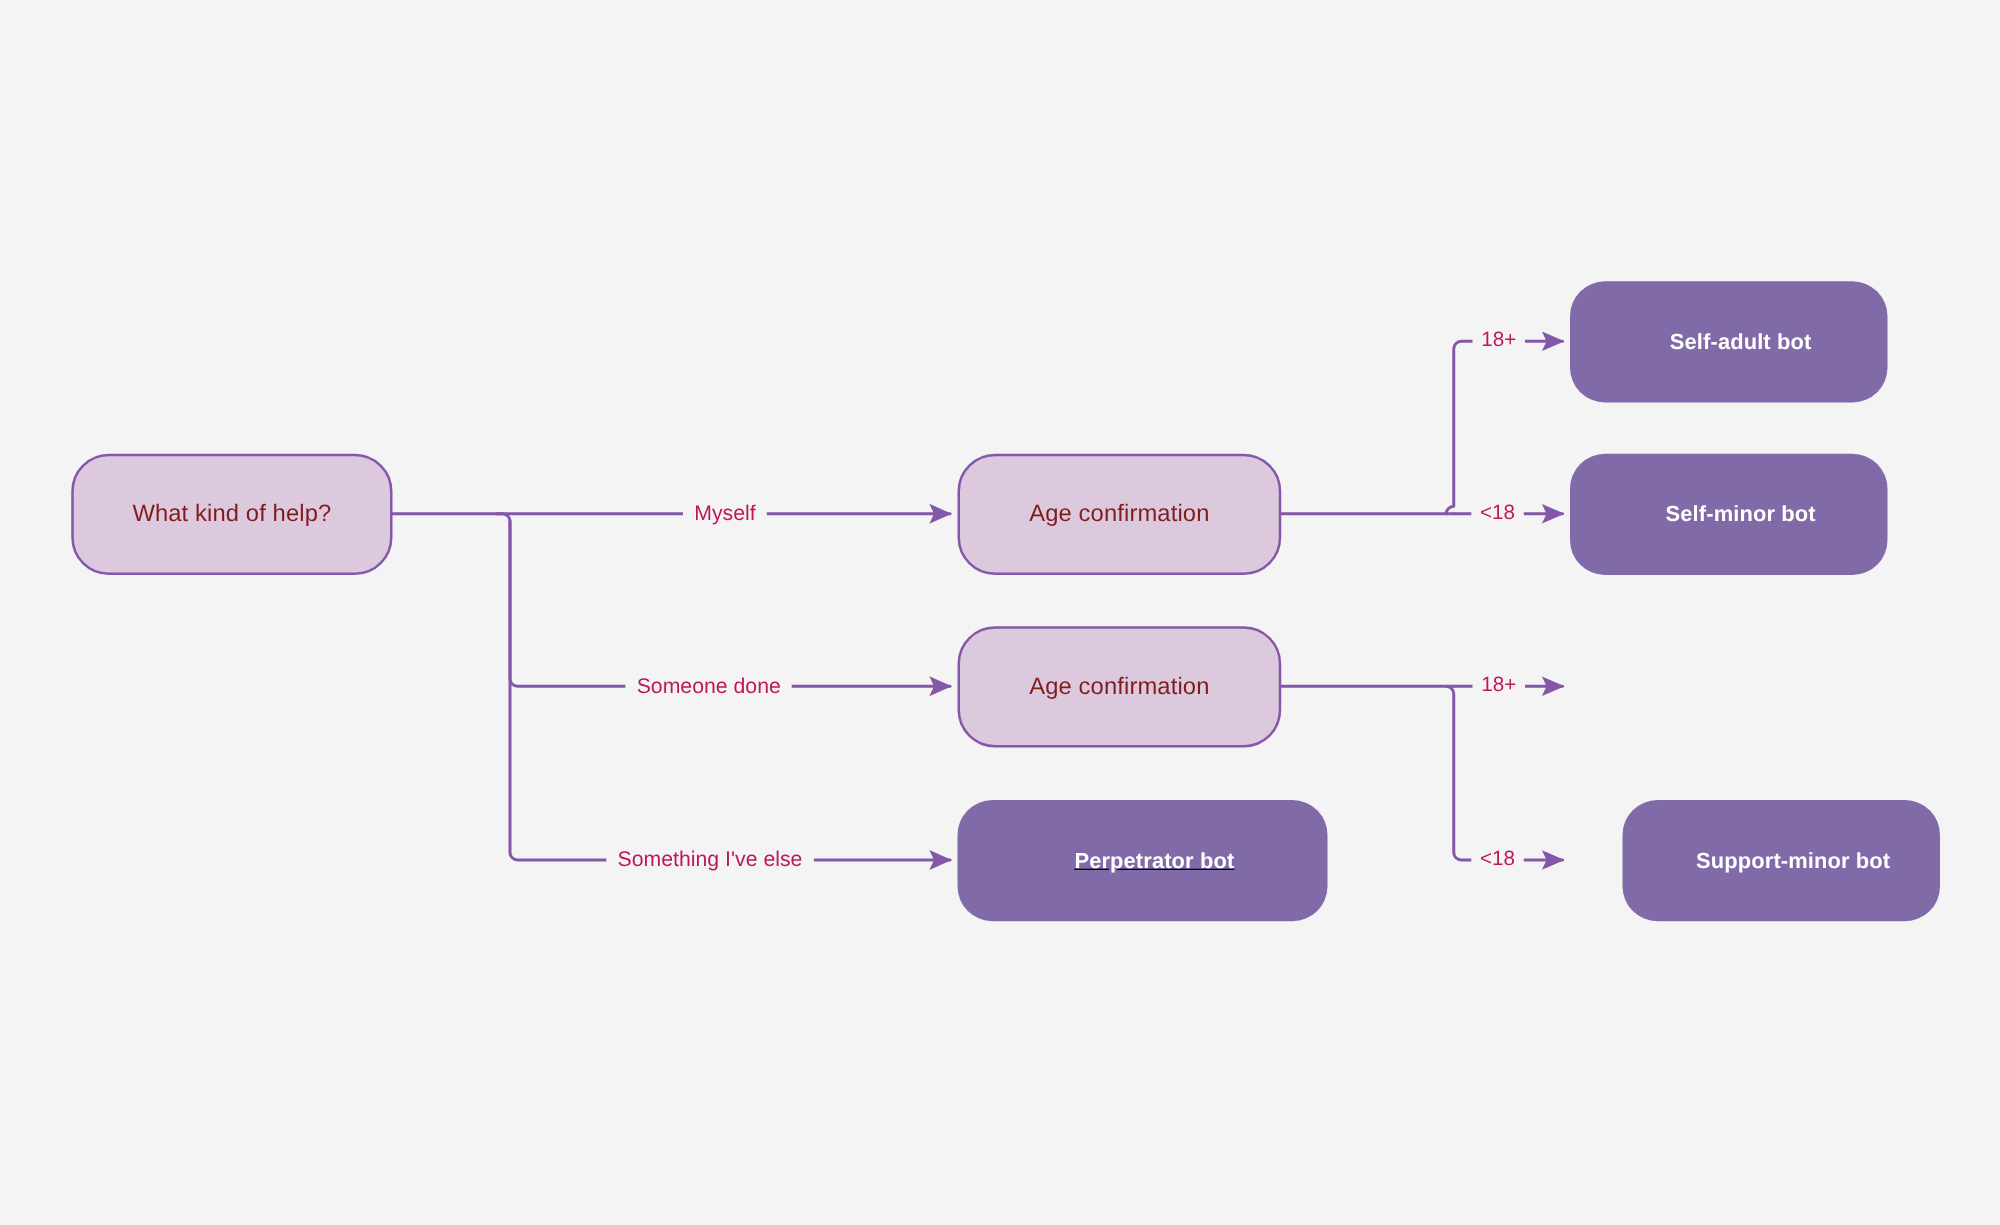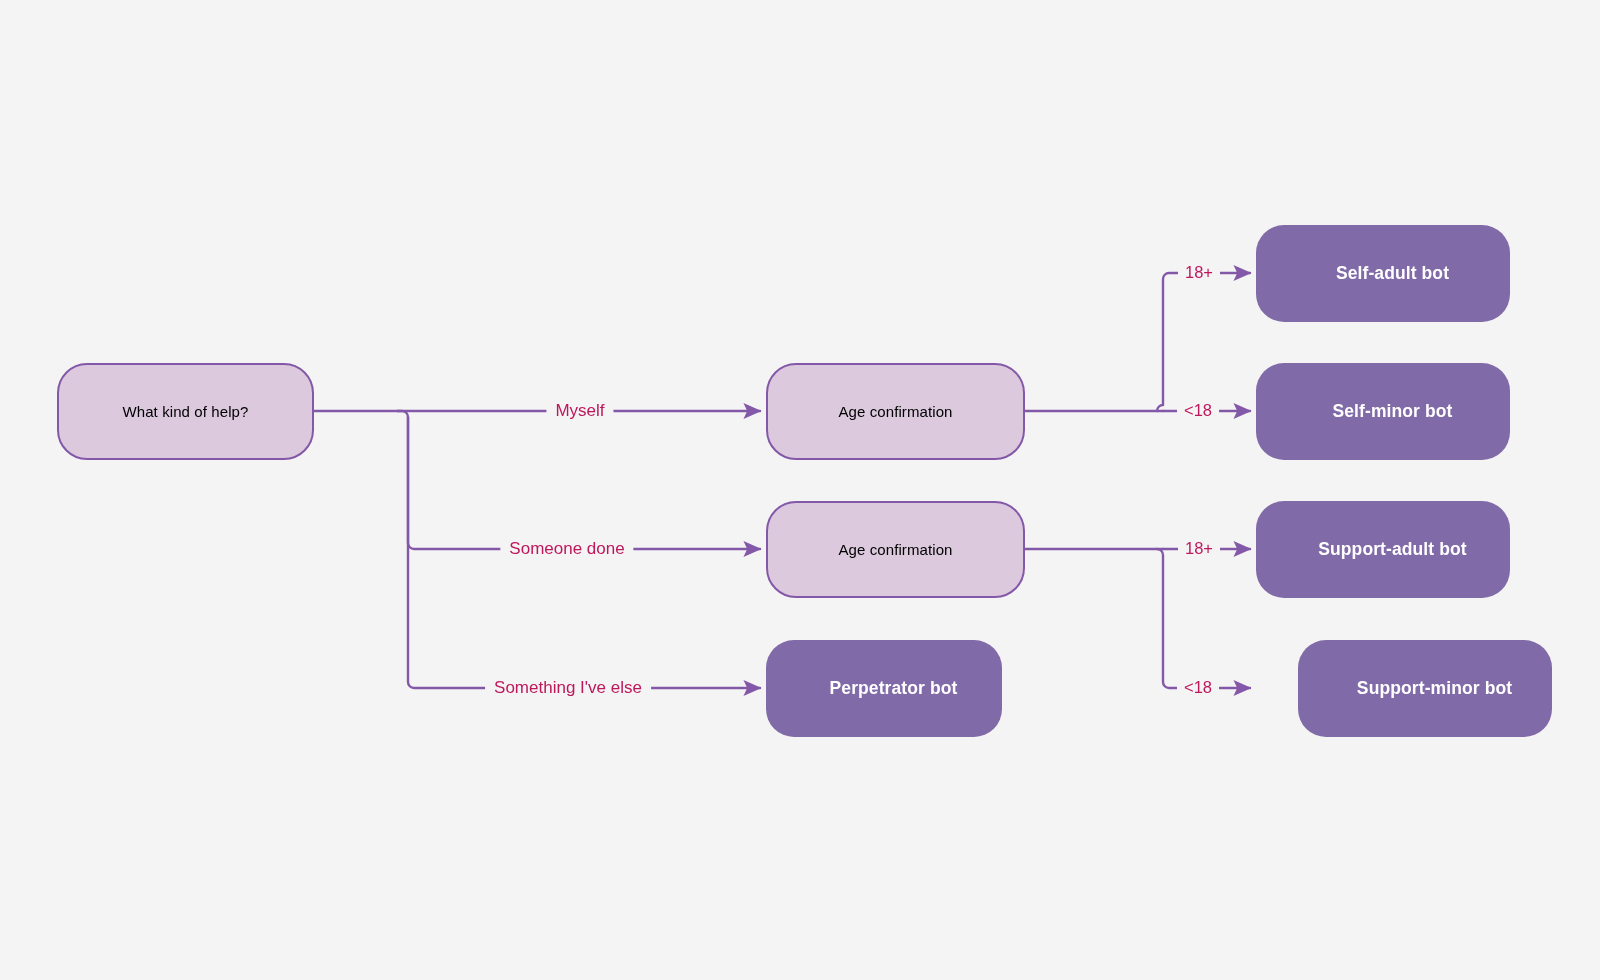--- a/index.html
+++ b/index.html
@@ -42,22 +42,22 @@
   .node.dark {
     background: #806aa8;
     border: none;
     border-radius: 28px;
     padding-left: 19px;
   }
   .node-label {
     pointer-events: none;
   }
   .node.light .node-label {
-    color: #000000;
-    font-size: 15px;
+    color: #7f1d1d;
+    font-size: 19px;
     font-weight: 400;
     letter-spacing: 0.1px;
   }
   .node.dark .node-label {
     color: #ffffff;
     font-size: 17.5px;
     font-weight: 700;
     letter-spacing: 0.1px;
   }
   .edge-label {
@@ -117,35 +117,32 @@
   </div>
 
   <div class="node light" style="left:766px; top:363px; width:259px; height:97px;">
     <span class="node-label">Age confirmation</span>
   </div>
 
   <div class="node light" style="left:766px; top:501px; width:259px; height:97px;">
     <span class="node-label">Age confirmation</span>
   </div>
 
-  <div class="node dark" style="left:766px; top:640px; width:236px; height:97px;">
+  <div class="node dark" style="left:766px; top:640px; width:296px; height:97px;text-decoration:underline;">
     <span class="node-label">Perpetrator bot</span>
   </div>
 
   <div class="node dark" style="left:1256px; top:225px; width:254px; height:97px;">
     <span class="node-label">Self-adult bot</span>
   </div>
 
   <div class="node dark" style="left:1256px; top:363px; width:254px; height:97px;">
     <span class="node-label">Self-minor bot</span>
   </div>
 
-  <div class="node dark" style="left:1256px; top:501px; width:254px; height:97px;">
-    <span class="node-label">Support-adult bot</span>
-  </div>
 
   <div class="node dark" style="left:1256px; top:640px; width:254px; height:97px;margin-left:42px;">
     <span class="node-label">Support-minor bot</span>
   </div>
 
   <div class="edge-label" style="left:580px; top:411px;">Myself</div>
 
   <div class="edge-label" style="left:567px; top:549px;">Someone done</div>
 
   <div class="edge-label" style="left:568px; top:688px;">Something I've else</div>

